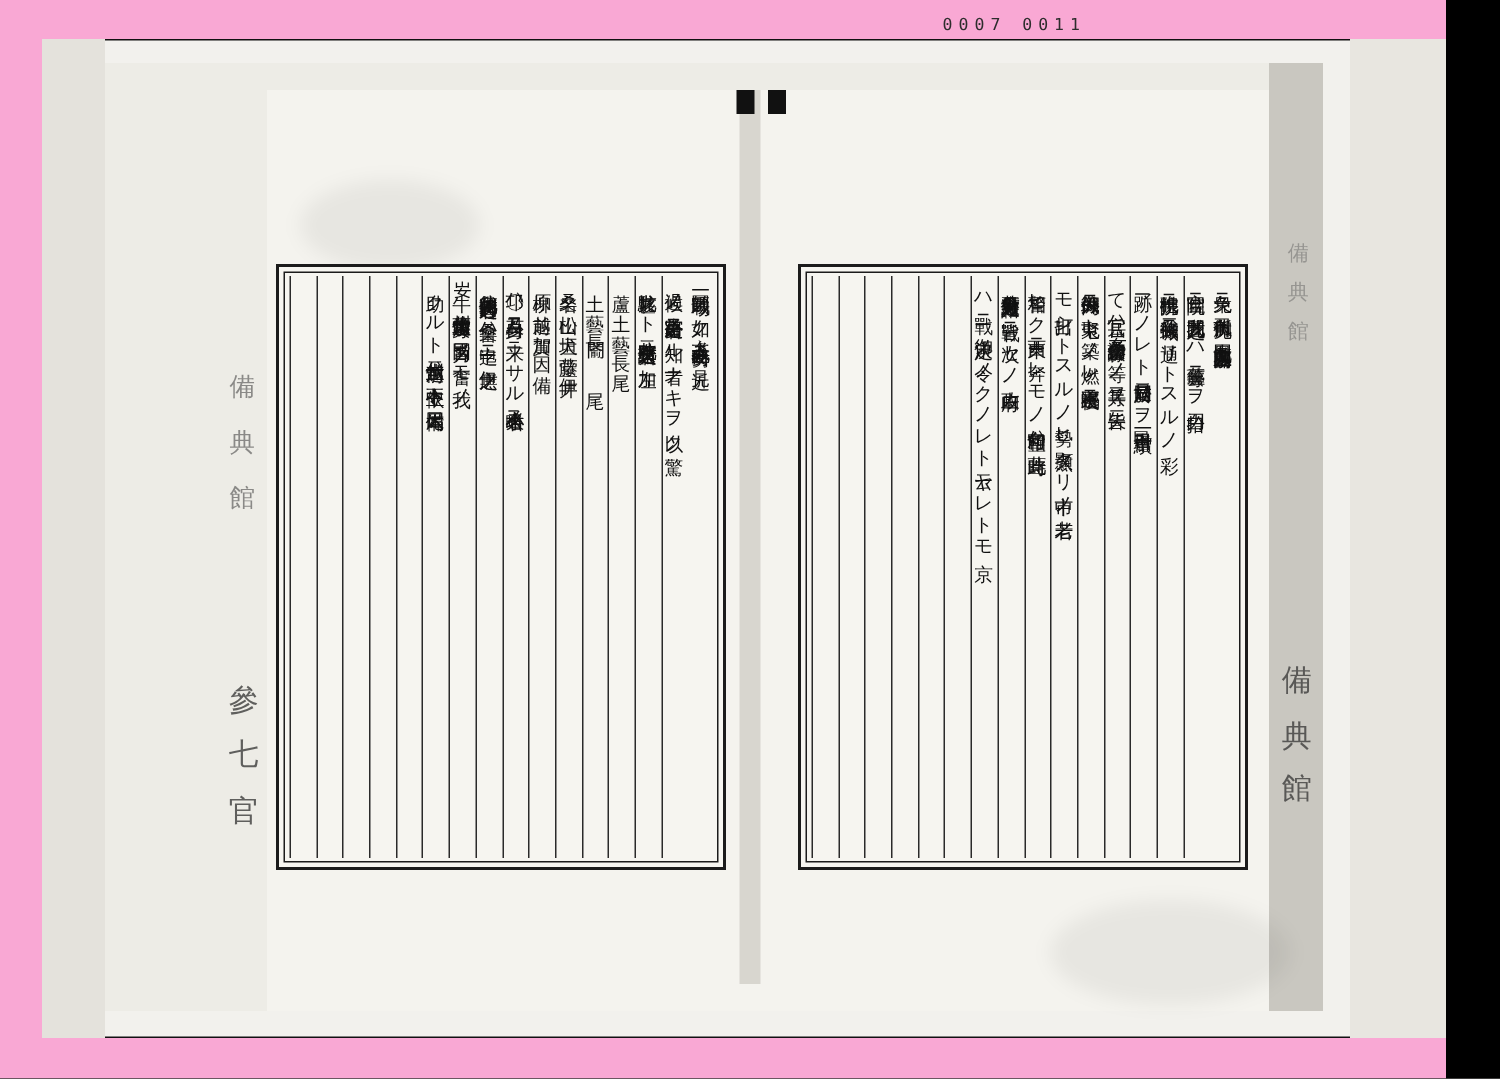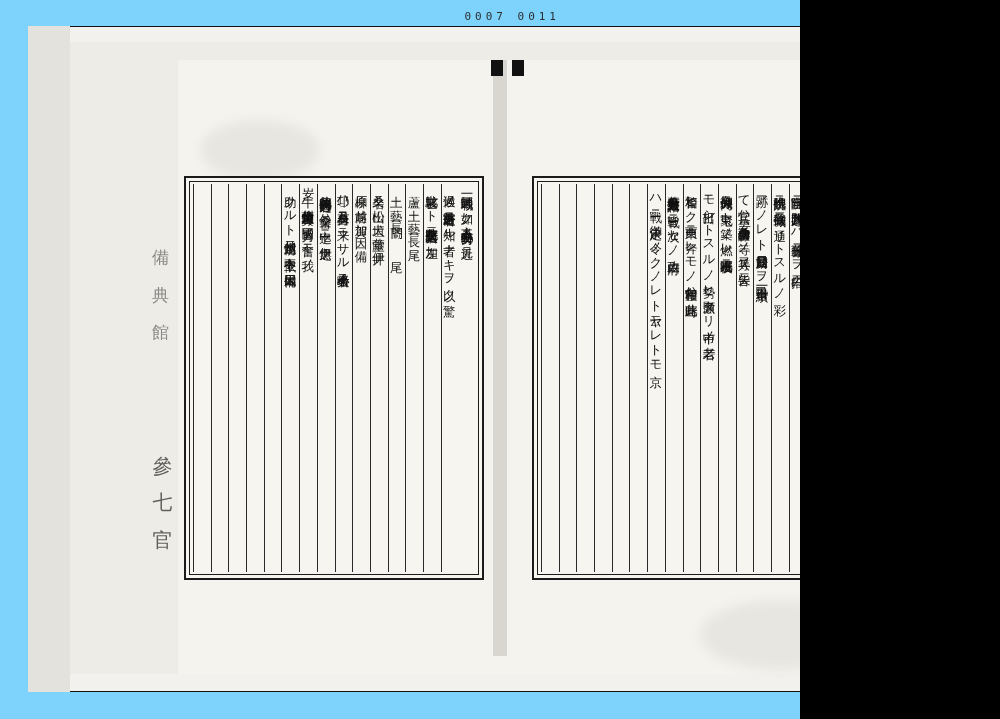--- a/index.html
+++ b/index.html
@@ -2,23 +2,23 @@
 <html><head>
 <meta charset="utf-8">
 <style>
   html, body {
     margin: 0;
     padding: 0;
     background: #000;
   }
   #page {
     position: relative;
-    width: 800px;
+    width: 964px;
     height: 719px;
-    background: #7dd3fc;
+    background: #f9a8d4;
     overflow: hidden;
     font-family: "DejaVu Serif", serif;
   }
   .frame-number {
     position: absolute;
     top: 10px;
     right: 240px;
     color: #2d2d2d;
     font-family: "DejaVu Sans Mono", monospace;
     font-size: 11px;

